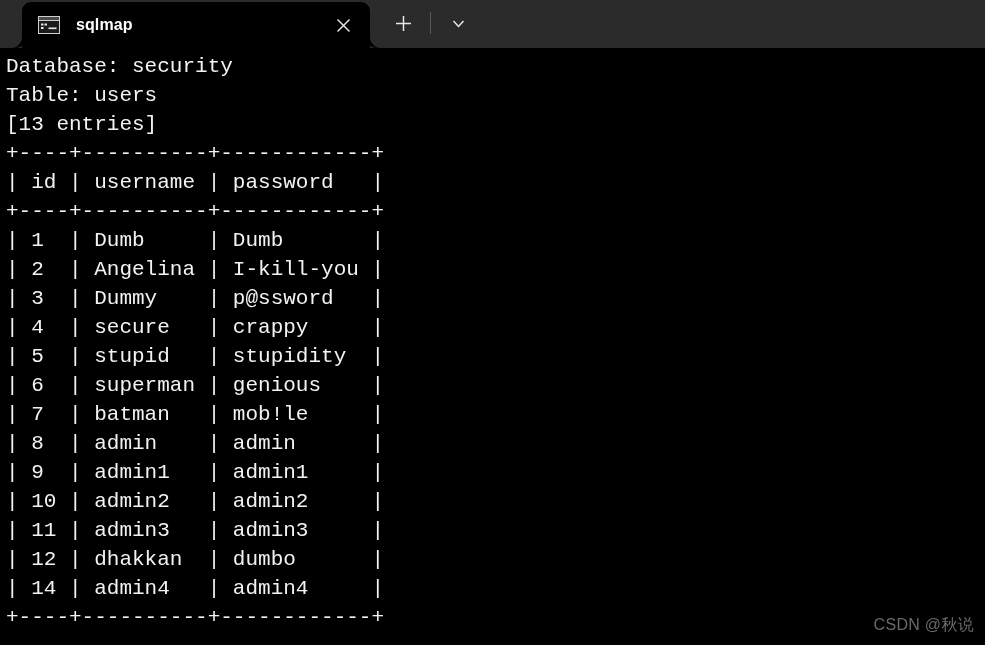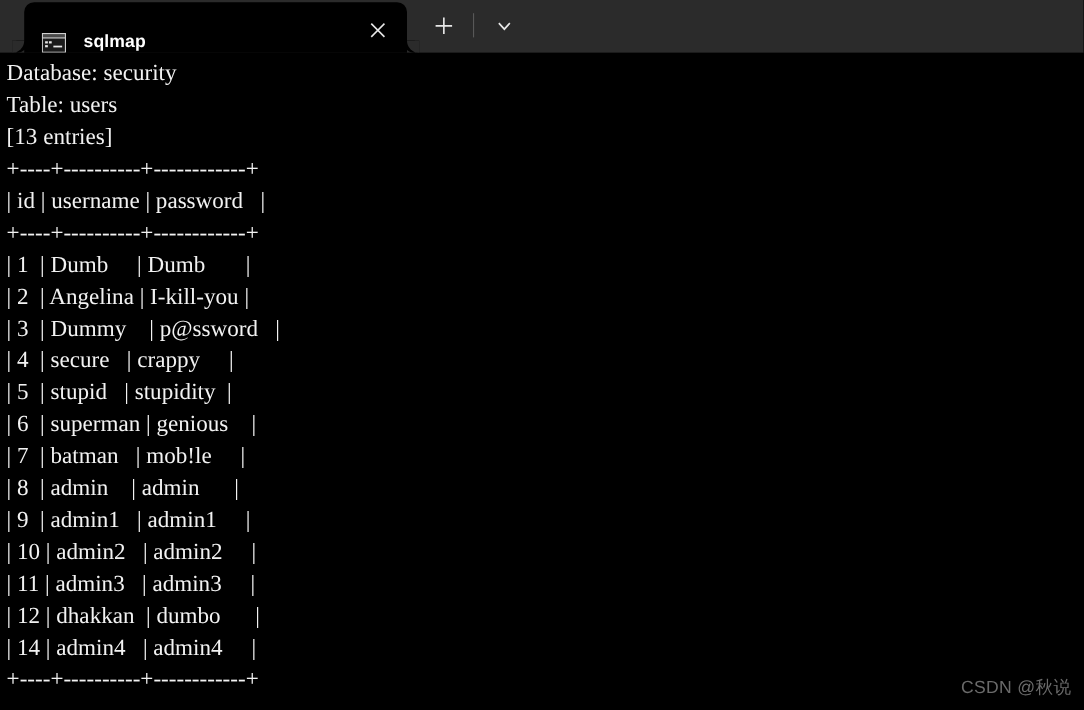--- a/index.html
+++ b/index.html
@@ -25,21 +25,21 @@
     align-items: flex-end;
   }
   #tabstrip {
     display: flex;
     align-items: flex-end;
     height: 48px;
   }
   .tab {
     position: relative;
     display: flex;
-    align-items: flex-end;
+    align-items: center;
     height: 46px;
     width: 348px;
     margin-left: 22px;
     padding: 0 0 0 16px;
     box-sizing: border-box;
     background: #000000;
     border-radius: 9px 9px 0 0;
   }
   .tab-icon {
     width: 22px;
@@ -121,21 +121,21 @@
     top: 48px;
     width: 985px;
     height: 597px;
     background: #000000;
     overflow: hidden;
   }
   #term-output {
     margin: 0;
     padding: 4px 0 0 6px;
     color: #f2f2f2;
-    font-family: Liberation Serif, serif;
+    font-family: Liberation Mono, monospace;
     font-size: 21px;
     line-height: 29px;
     white-space: pre;
     letter-spacing: 0px;
   }
 
   
   #watermark {
     position: absolute;
     right: 11px;

